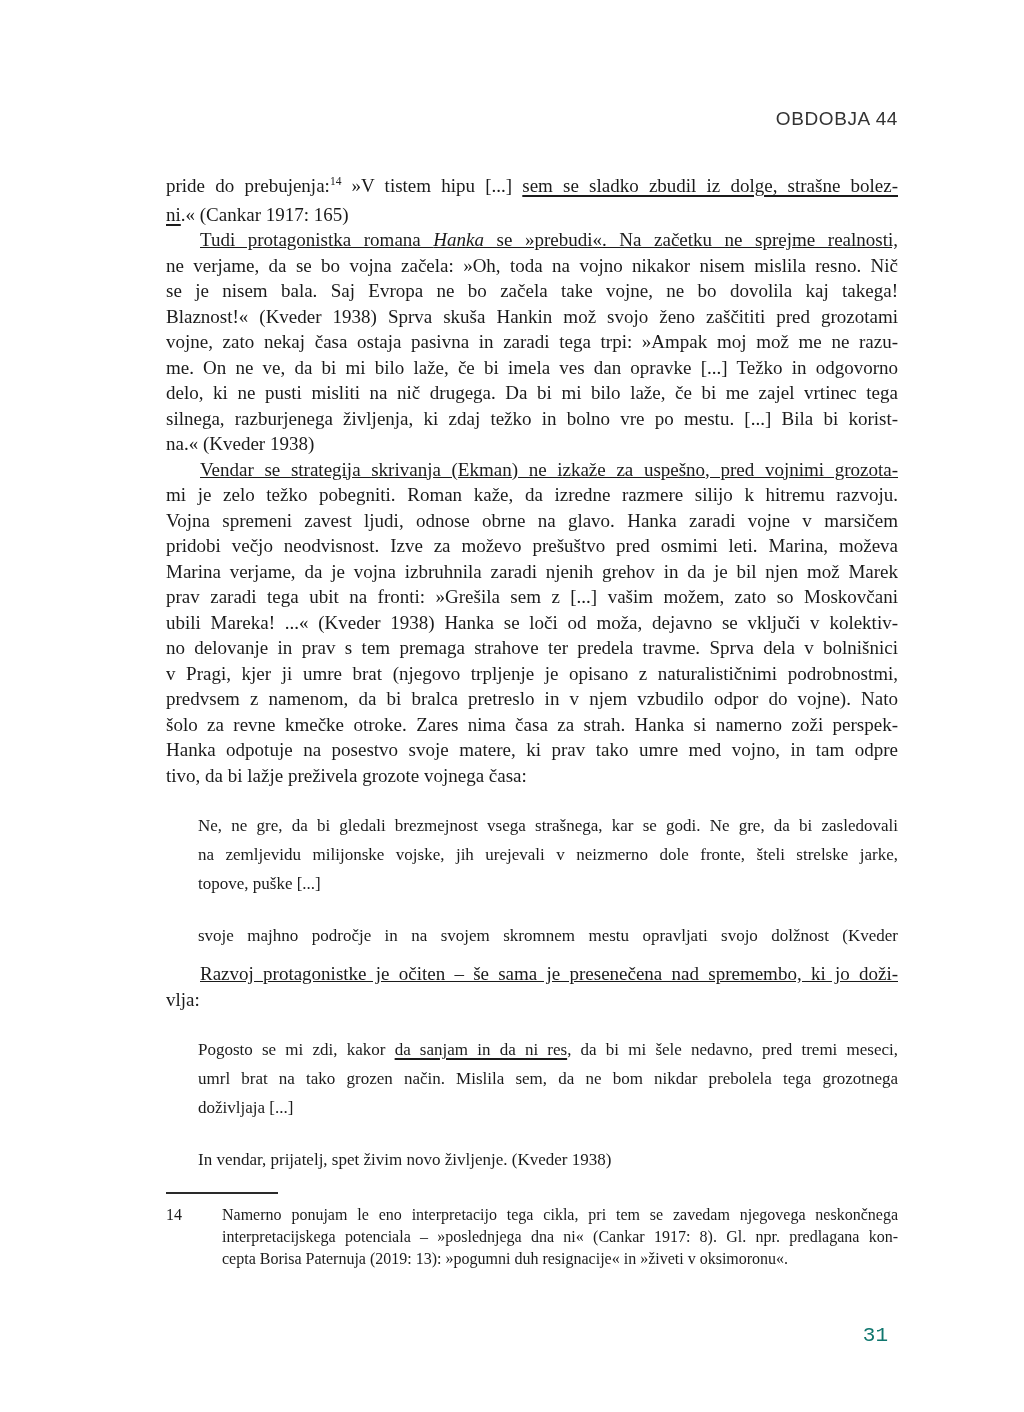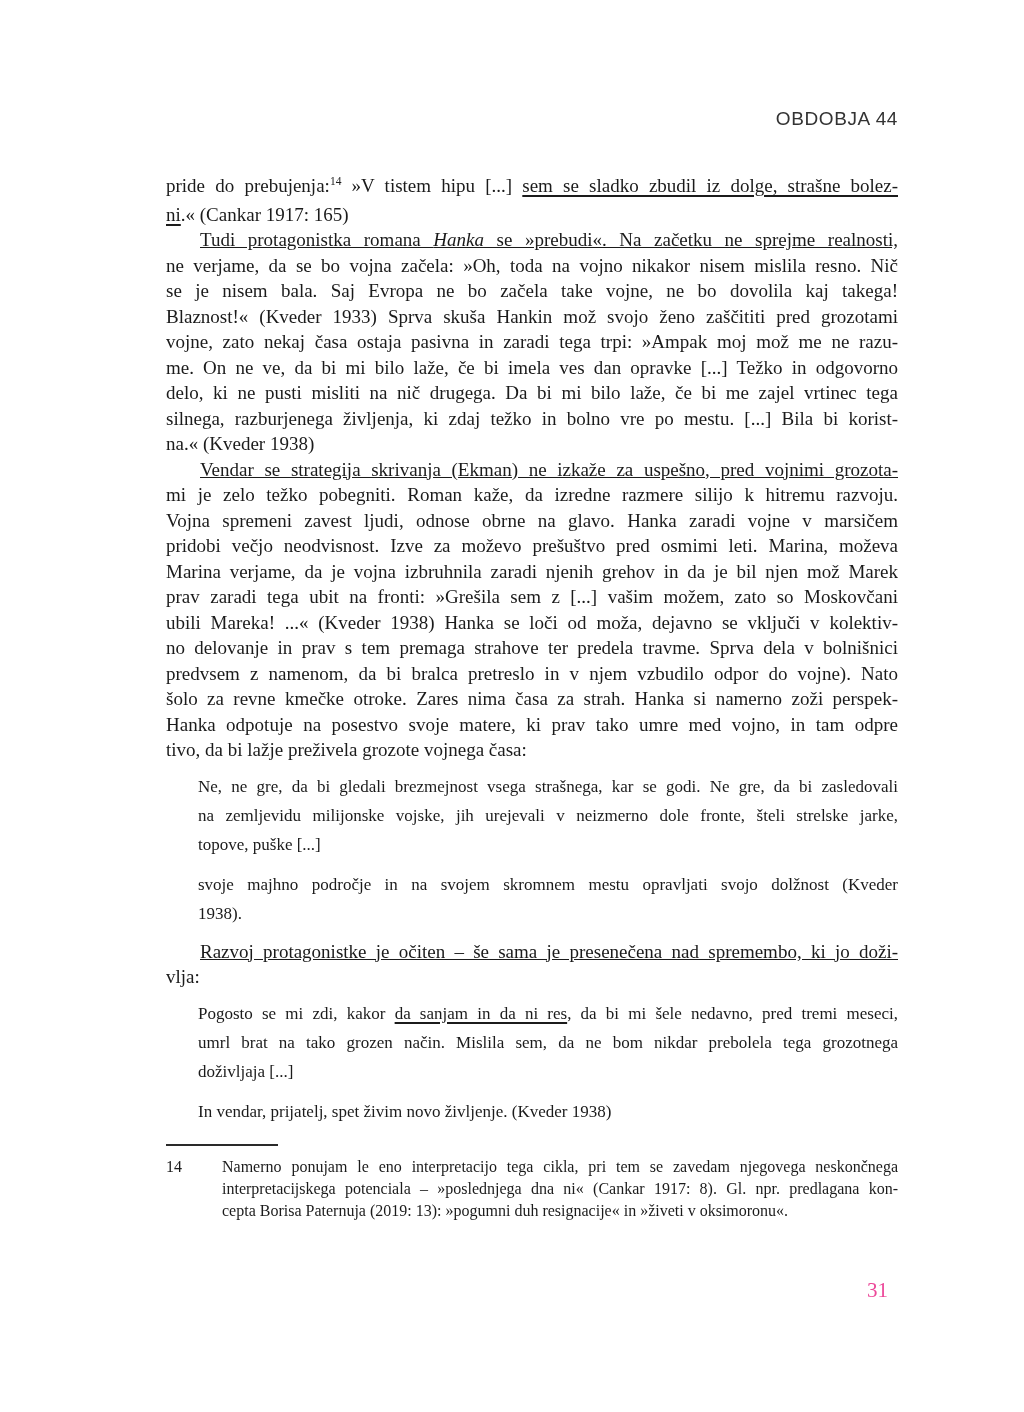--- a/index.html
+++ b/index.html
@@ -16,46 +16,46 @@
     position: absolute;
     top: 108px;
     right: 126px;
     font-family: "Liberation Sans", "DejaVu Sans", sans-serif;
     font-size: 19px;
     letter-spacing: 0.6px;
     color: #333333;
   }
   .page-number {
     position: absolute;
-    top: 1278px;
+    top: 1324px;
     right: 136px;
-    font-family: Liberation Serif, serif;
+    font-family: Liberation Mono, monospace;
     font-size: 21px;
-    color: #ec4899;
+    color: #0f766e;
   }
   .content-column {
     position: absolute;
     left: 166px;
     top: 173px;
     width: 732px;
   }
   .block { color: #1b1b1b; }
   .line {
     text-align: justify;
     text-align-last: justify;
     white-space: normal;
   }
   .line.end { text-align-last: left; }
   .paragraph .line {
     font-size: 19px;
     line-height: 25.5px;
   }
   .paragraph.indent .line:first-child { text-indent: 34px; text-decoration: underline; }
   .quote {
-    margin: 9px 0 11px 32px;
+    margin: 23px 0 11px 32px;
   }
   .quote .line {
     font-size: 17px;
     line-height: 29px;
   }
   .it { font-style: italic; }
   .ul {
     text-decoration: underline;
     text-decoration-thickness: 1.5px;
     text-underline-offset: 3px;
@@ -94,49 +94,49 @@
 <div class="content-column">
   <div id="blocks-root">
       <div class="block paragraph">
         <div class="line"><span>pride do prebujenja:</span><span class="sup">14</span><span> »V tistem hipu [...] </span><span class="ul">sem se sladko zbudil iz dolge, strašne bolez-</span></div>
         <div class="line end"><span class="ul">ni</span><span>.« (Cankar 1917: 165)</span></div>
       </div>
       <div class="block paragraph indent">
         <div class="line"><span>Tudi protagonistka romana </span><span class="it">Hanka</span><span> se »prebudi«. Na začetku ne sprejme realnosti,</span></div>
         <div class="line"><span>ne verjame, da se bo vojna začela: »Oh, toda na vojno nikakor nisem mislila resno. Nič</span></div>
         <div class="line"><span>se je nisem bala. Saj Evropa ne bo začela take vojne, ne bo dovolila kaj takega!</span></div>
-        <div class="line"><span>Blaznost!« (Kveder 1933) Sprva skuša Hankin mož svojo ženo zaščititi pred grozotami</span></div>
+        <div class="line"><span>Blaznost!« (Kveder 1938) Sprva skuša Hankin mož svojo ženo zaščititi pred grozotami</span></div>
         <div class="line"><span>vojne, zato nekaj časa ostaja pasivna in zaradi tega trpi: »Ampak moj mož me ne razu-</span></div>
         <div class="line"><span>me. On ne ve, da bi mi bilo laže, če bi imela ves dan opravke [...] Težko in odgovorno</span></div>
         <div class="line"><span>delo, ki ne pusti misliti na nič drugega. Da bi mi bilo laže, če bi me zajel vrtinec tega</span></div>
         <div class="line"><span>silnega, razburjenega življenja, ki zdaj težko in bolno vre po mestu. [...] Bila bi korist-</span></div>
         <div class="line end"><span>na.« (Kveder 1938)</span></div>
       </div>
       <div class="block paragraph indent">
         <div class="line"><span>Vendar se strategija skrivanja (Ekman) ne izkaže za uspešno, pred vojnimi grozota-</span></div>
         <div class="line"><span>mi je zelo težko pobegniti. Roman kaže, da izredne razmere silijo k hitremu razvoju.</span></div>
         <div class="line"><span>Vojna spremeni zavest ljudi, odnose obrne na glavo. Hanka zaradi vojne v marsičem</span></div>
         <div class="line"><span>pridobi večjo neodvisnost. Izve za moževo prešuštvo pred osmimi leti. Marina, moževa</span></div>
         <div class="line"><span>Marina verjame, da je vojna izbruhnila zaradi njenih grehov in da je bil njen mož Marek</span></div>
         <div class="line"><span>prav zaradi tega ubit na fronti: »Grešila sem z [...] vašim možem, zato so Moskovčani</span></div>
         <div class="line"><span>ubili Mareka! ...« (Kveder 1938) Hanka se loči od moža, dejavno se vključi v kolektiv-</span></div>
         <div class="line"><span>no delovanje in prav s tem premaga strahove ter predela travme. Sprva dela v bolnišnici</span></div>
+        <div class="line"><span>v Pragi, kjer ji umre brat (njegovo trpljenje je opisano z naturalističnimi podrobnostmi,</span></div>
         <div class="line"><span>predvsem z namenom, da bi bralca pretreslo in v njem vzbudilo odpor do vojne). Nato</span></div>
         <div class="line"><span>šolo za revne kmečke otroke. Zares nima časa za strah. Hanka si namerno zoži perspek-</span></div>
         <div class="line"><span>Hanka odpotuje na posestvo svoje matere, ki prav tako umre med vojno, in tam odpre</span></div>
         <div class="line end"><span>tivo, da bi lažje preživela grozote vojnega časa:</span></div>
       </div>
       <div class="block quote">
         <div class="line"><span>Ne, ne gre, da bi gledali brezmejnost vsega strašnega, kar se godi. Ne gre, da bi zasledovali</span></div>
         <div class="line"><span>na zemljevidu milijonske vojske, jih urejevali v neizmerno dole fronte, šteli strelske jarke,</span></div>
         <div class="line end"><span>topove, puške [...]</span></div>
       </div>
       <div class="block quote">
         <div class="line"><span>svoje majhno področje in na svojem skromnem mestu opravljati svojo dolžnost (Kveder</span></div>
-        <div class="line end"><span>1938).</span></div>
       </div>
       <div class="block paragraph indent">
         <div class="line"><span>Razvoj protagonistke je očiten – še sama je presenečena nad spremembo, ki jo doži-</span></div>
         <div class="line end"><span>vlja:</span></div>
       </div>
       <div class="block quote">
         <div class="line"><span>Pogosto se mi zdi, kakor </span><span class="ul">da sanjam in da ni res</span><span>, da bi mi šele nedavno, pred tremi meseci,</span></div>
         <div class="line"><span>umrl brat na tako grozen način. Mislila sem, da ne bom nikdar prebolela tega grozotnega</span></div>
         <div class="line end"><span>doživljaja [...]</span></div>
       </div>

